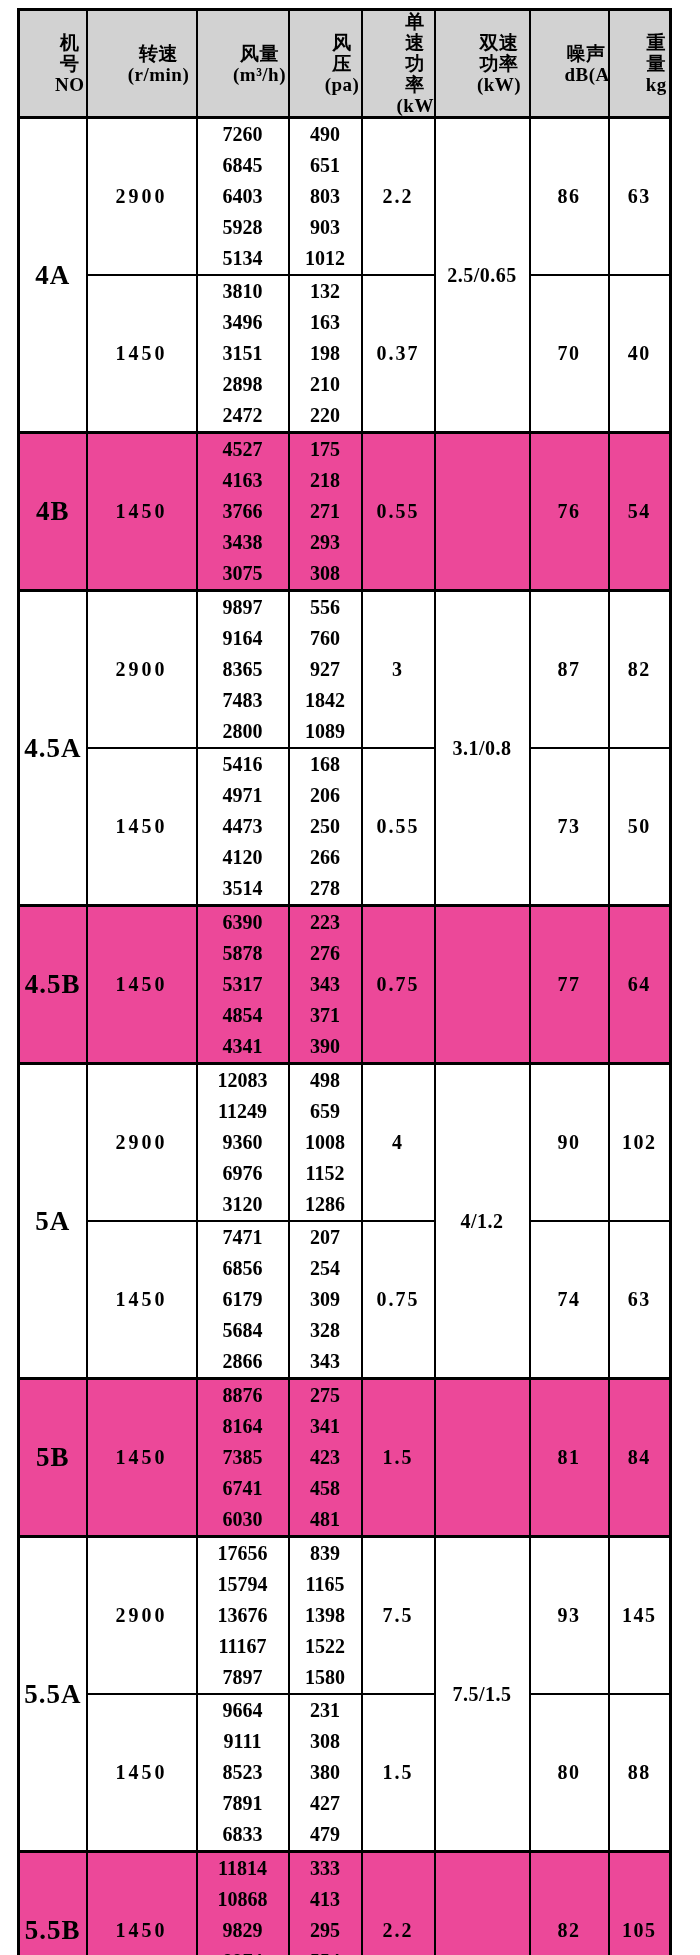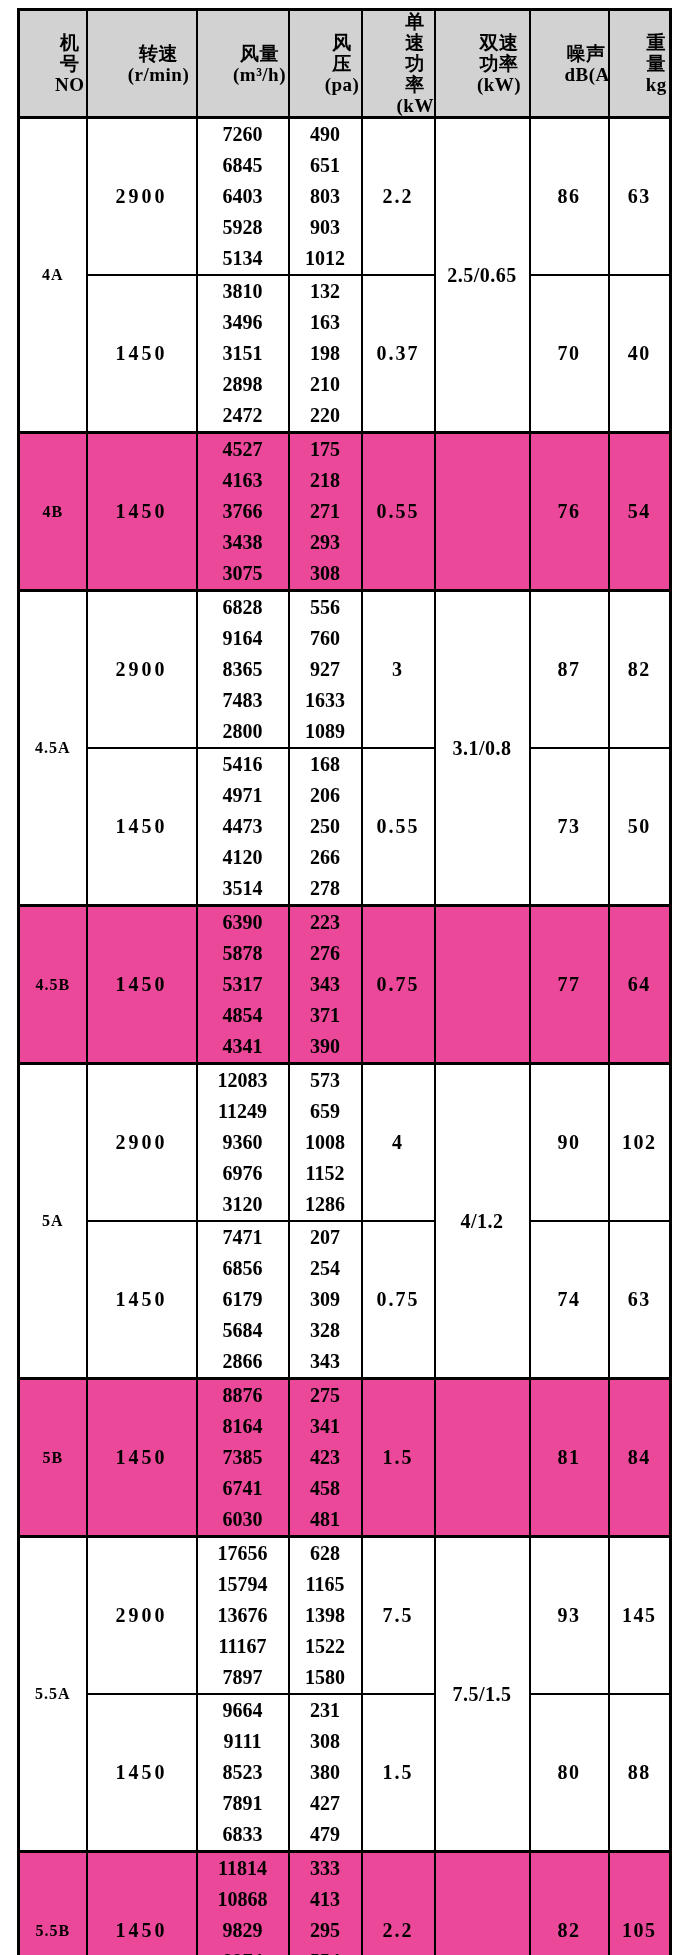--- a/index.html
+++ b/index.html
@@ -50,21 +50,21 @@
   tbody td {
     font-size: 20px;
     font-weight: bold;
     background: #ffffff;
   }
   .ln {
     height: 31px;
     line-height: 31px;
     font-size: 20px;
   }
-  td.model { font-size: 16px; letter-spacing: 1px; }
+  td.model { font-size: 27px; letter-spacing: 1px; }
   td.rpm   { letter-spacing: 3px; text-align: center; }
   td.pw    { letter-spacing: 2px; }
   td.dual  { letter-spacing: 0.5px; }
   td.nw    { letter-spacing: 1.5px; }
 </style>
 </head>
 <body>
 
 <div class="wrap">
   <table class="spec">
@@ -178,31 +178,31 @@
           </td>
           <td class="pw">0.55</td>
           <td class="dual"></td>
           <td class="nw">76</td>
           <td class="nw">54</td>
         </tr>
         <tr class="model-start">
           <td class="model" rowspan="2">4.5A</td>
           <td class="rpm">2900</td>
           <td>
-            <div class="ln">6828</div>
+            <div class="ln">9897</div>
             <div class="ln">9164</div>
             <div class="ln">8365</div>
             <div class="ln">7483</div>
             <div class="ln">2800</div>
           </td>
           <td>
             <div class="ln">556</div>
             <div class="ln">760</div>
             <div class="ln">927</div>
-            <div class="ln">1633</div>
+            <div class="ln">1842</div>
             <div class="ln">1089</div>
           </td>
           <td class="pw">3</td>
           <td class="dual" rowspan="2">3.1/0.8</td>
           <td class="nw">87</td>
           <td class="nw">82</td>
         </tr>
         <tr class="sub-row">
           <td class="rpm">1450</td>
           <td>
@@ -249,21 +249,21 @@
           <td class="model" rowspan="2">5A</td>
           <td class="rpm">2900</td>
           <td>
             <div class="ln">12083</div>
             <div class="ln">11249</div>
             <div class="ln">9360</div>
             <div class="ln">6976</div>
             <div class="ln">3120</div>
           </td>
           <td>
-            <div class="ln">573</div>
+            <div class="ln">498</div>
             <div class="ln">659</div>
             <div class="ln">1008</div>
             <div class="ln">1152</div>
             <div class="ln">1286</div>
           </td>
           <td class="pw">4</td>
           <td class="dual" rowspan="2">4/1.2</td>
           <td class="nw">90</td>
           <td class="nw">102</td>
         </tr>
@@ -313,21 +313,21 @@
           <td class="model" rowspan="2">5.5A</td>
           <td class="rpm">2900</td>
           <td>
             <div class="ln">17656</div>
             <div class="ln">15794</div>
             <div class="ln">13676</div>
             <div class="ln">11167</div>
             <div class="ln">7897</div>
           </td>
           <td>
-            <div class="ln">628</div>
+            <div class="ln">839</div>
             <div class="ln">1165</div>
             <div class="ln">1398</div>
             <div class="ln">1522</div>
             <div class="ln">1580</div>
           </td>
           <td class="pw">7.5</td>
           <td class="dual" rowspan="2">7.5/1.5</td>
           <td class="nw">93</td>
           <td class="nw">145</td>
         </tr>

